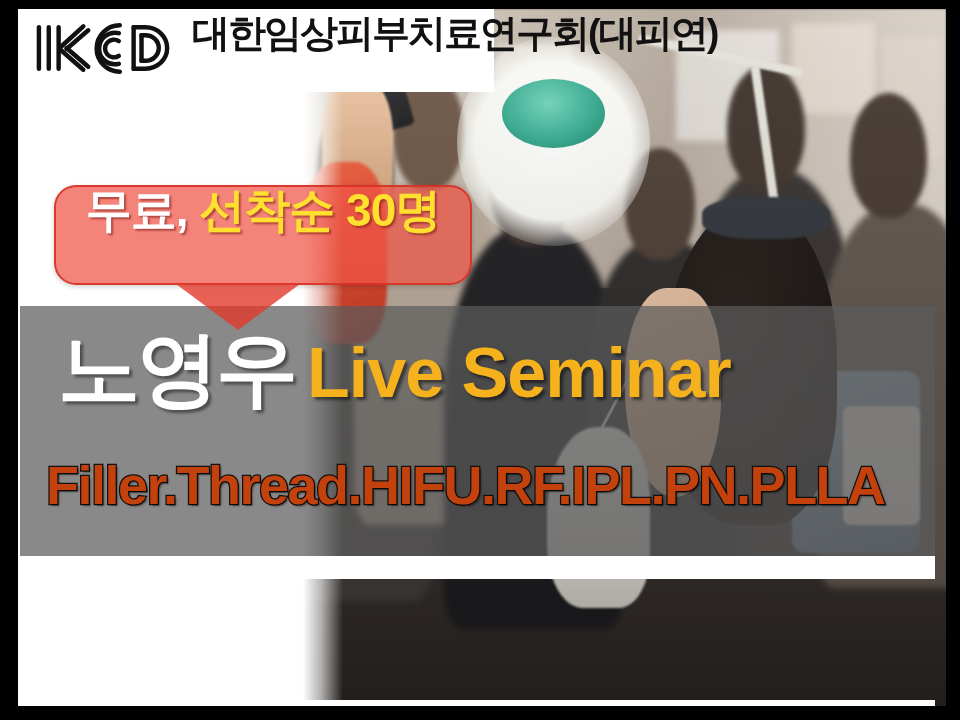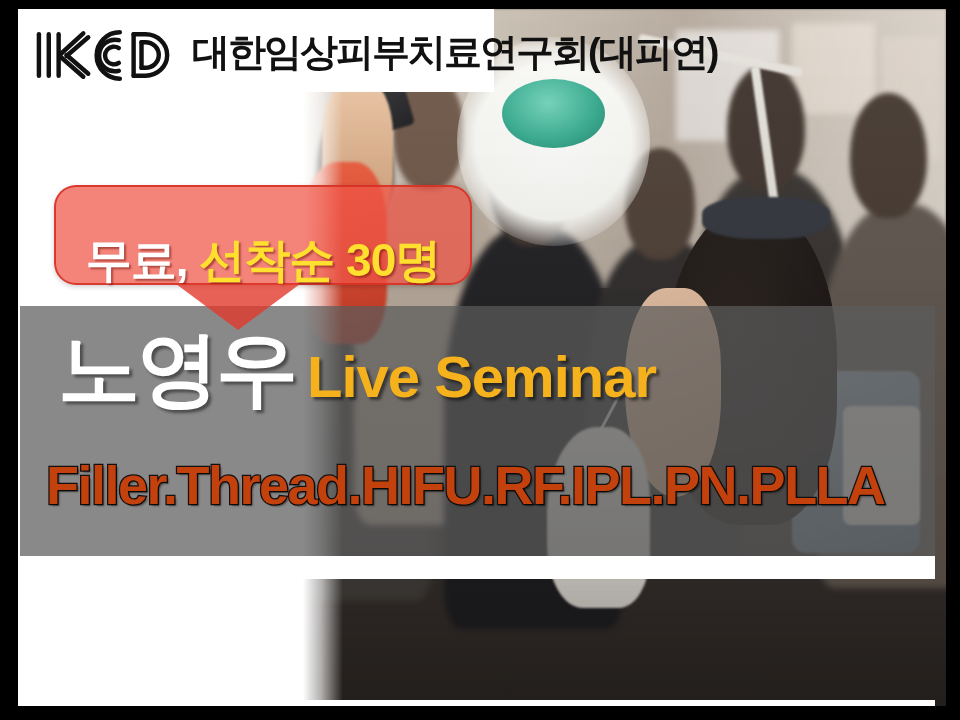--- a/index.html
+++ b/index.html
@@ -162,21 +162,21 @@
   .header {
     position:absolute; left:0; top:0; width:100%; height:83px;
     z-index:6;
   }
   .header-white {
     position:absolute; left:0; top:0; width:476px; height:83px;
     background:#ffffff;
   }
   .header-inner {
     position:absolute; left:0; top:0; width:100%; height:83px;
-    display:flex; align-items:center; padding:6px 16px 0 14px;
+    display:flex; align-items:flex-start; padding:6px 16px 0 14px;
   }
   .logo {
     width:148px; height:62px; flex:0 0 auto; margin-top:2px;
   }
   .title-block { margin-left:12px; margin-top:-2px; }
   .title-ko {
     font-size:38px; font-weight:bold; color:#111; letter-spacing:-2px;
     line-height:1.08; white-space:nowrap;
     font-family:"Liberation Sans","DejaVu Sans",sans-serif;
   }
@@ -187,21 +187,21 @@
   }
 
   
   .badge-wrap { position:absolute; left:36px; top:176px; z-index:7; }
   .badge {
     position:relative;
     width:418px; height:100px;
     background:rgba(240,84,70,.72);
     border:2px solid rgba(214,46,34,.85);
     border-radius:22px;
-    display:flex; align-items:flex-end; justify-content:center;
+    display:flex; align-items:flex-start; justify-content:center;
     box-shadow:0 2px 5px rgba(0,0,0,.18);
   }
   .badge-tail {
     position:absolute; left:122px; top:99px;
     width:0; height:0;
     border-left:62px solid transparent;
     border-right:62px solid transparent;
     border-top:46px solid rgba(226,58,44,.8);
     z-index:7;
   }
@@ -227,21 +227,21 @@
   .headline {
     position:absolute; left:38px; top:22px; width:860px;
     white-space:nowrap; line-height:1;
   }
   .hl-ko {
     font-size:82px; font-weight:bold; color:#ffffff; letter-spacing:-3px;
     text-shadow:3px 3px 3px rgba(0,0,0,.45);
     font-family:"Liberation Sans","DejaVu Sans",sans-serif;
   }
   .hl-en {
-    font-size:58px; font-weight:bold; color:#F5B21C; letter-spacing:-1px;
+    font-size:70px; font-weight:bold; color:#F5B21C; letter-spacing:-1px;
     text-shadow:3px 3px 3px rgba(0,0,0,.5);
     margin-left:12px;
     font-family:"Liberation Sans","DejaVu Sans",sans-serif;
   }
   .subline {
     position:absolute; left:26px; top:152px; width:890px;
     font-size:54px; font-weight:bold; letter-spacing:-1.5px;
     color:#c2410c; white-space:nowrap; line-height:1;
     -webkit-text-stroke:2.5px #111;
     paint-order:stroke fill;

